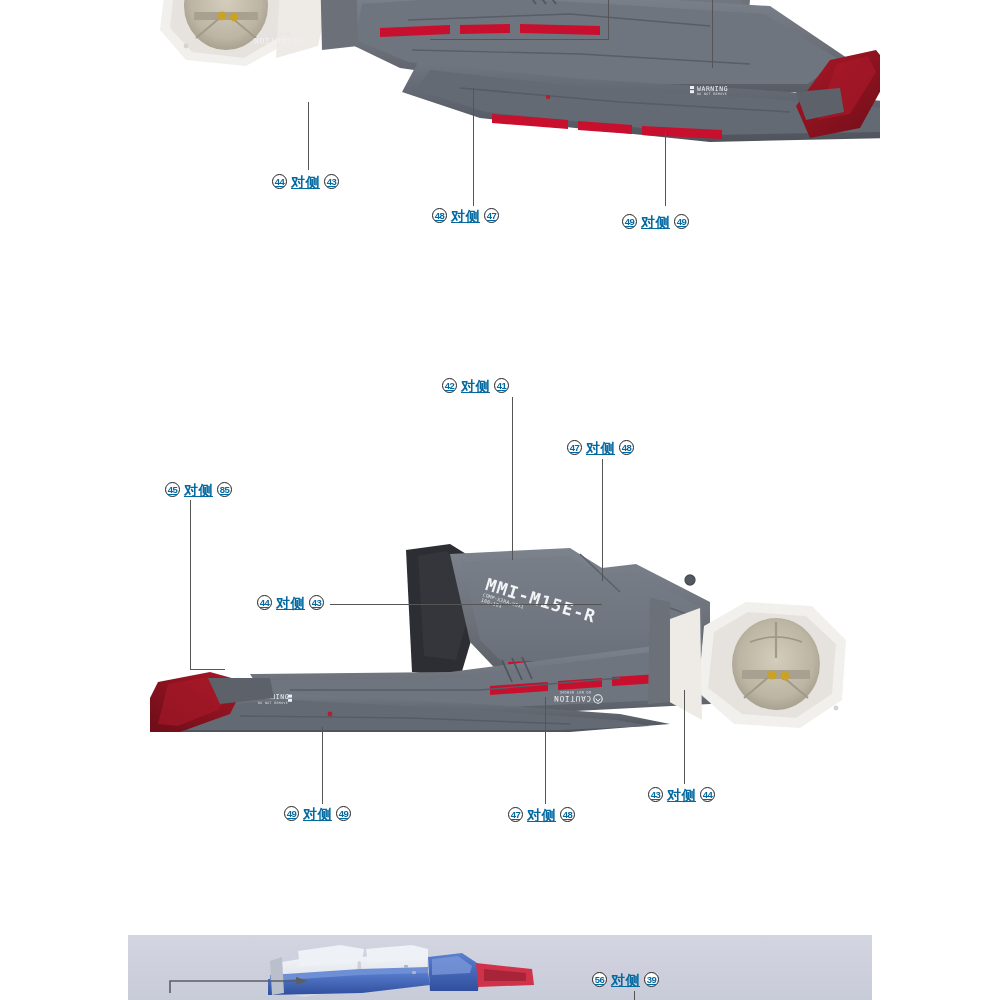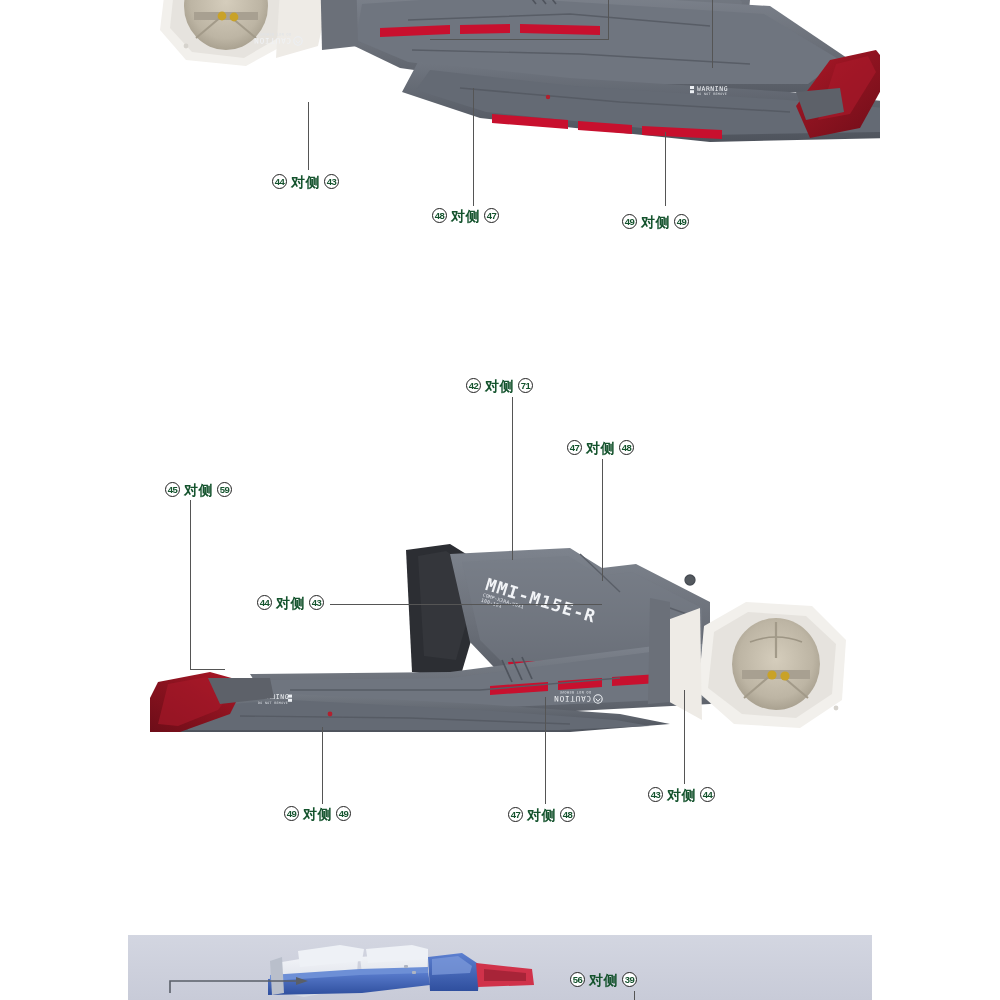--- a/index.html
+++ b/index.html
@@ -9,23 +9,24 @@
     font-family:"Liberation Sans","DejaVu Sans",sans-serif;
     overflow:hidden;
     position:relative;
   }
   .page{position:absolute;inset:0;}
 
   
   .callout{
     position:absolute;
     display:flex;align-items:center;gap:4px;
-    font-size:15px;font-weight:700;color:#14532d;
+    font-size:15px;font-weight:700;color:#0369a1;
     white-space:nowrap;
     line-height:1;
+    text-decoration:underline;
   }
   .callout .num{
     display:inline-flex;align-items:center;justify-content:center;
     width:15px;height:15px;border:1.3px solid #222;border-radius:50%;
     font-size:9.5px;font-weight:700;letter-spacing:-0.5px;
     box-sizing:border-box;background:#fff;
   }
   .callout .cn{font-size:14px;font-weight:700;letter-spacing:0.5px;}
 
   
@@ -287,34 +288,34 @@
 
   <div class="lead v" style="left:190px;top:500px;height:170px;"></div>
   <div class="lead h" style="left:190px;top:669px;width:35px;"></div>
 
   <div class="lead h" style="left:330px;top:604px;width:272px;"></div>
 
   <div class="lead v" style="left:322px;top:727px;height:77px;"></div>
   <div class="lead v" style="left:545px;top:697px;height:107px;"></div>
   <div class="lead v" style="left:684px;top:690px;height:94px;"></div>
 
-  <div class="callout" style="left:466px;top:378px;">
+  <div class="callout" style="left:442px;top:378px;">
     <span class="num">42</span>
     <span class="cn">对侧</span>
-    <span class="num">71</span>
+    <span class="num">41</span>
   </div>
   <div class="callout" style="left:567px;top:440px;">
     <span class="num">47</span>
     <span class="cn">对侧</span>
     <span class="num">48</span>
   </div>
   <div class="callout" style="left:165px;top:482px;">
     <span class="num">45</span>
     <span class="cn">对侧</span>
-    <span class="num">59</span>
+    <span class="num">85</span>
   </div>
   <div class="callout" style="left:257px;top:595px;">
     <span class="num">44</span>
     <span class="cn">对侧</span>
     <span class="num">43</span>
   </div>
   <div class="callout" style="left:284px;top:806px;">
     <span class="num">49</span>
     <span class="cn">对侧</span>
     <span class="num">49</span>
@@ -365,19 +366,19 @@
       <rect x="276" y="30" width="4" height="3" rx="1" fill="#aeb4c2"></rect>
       <rect x="284" y="36" width="4" height="3" rx="1" fill="#aeb4c2"></rect>
       <path d="M142 26 L154 22 L156 58 L144 60 Z" fill="#b9bfcb"></path>
 
       <path d="M42 58 L42 46 L176 46" fill="none" stroke="#5a5f68" stroke-width="1.6"></path>
       <path d="M168 42 L180 46 L168 50 Z" fill="#5a5f68"></path>
     </svg>
   </div>
 
   <div class="lead v" style="left:634px;top:991px;height:9px;"></div>
-  <div class="callout" style="left:570px;top:972px;">
+  <div class="callout" style="left:592px;top:972px;">
     <span class="num">56</span>
     <span class="cn">对侧</span>
     <span class="num">39</span>
   </div>
 
 </div>
 
 </body></html>

